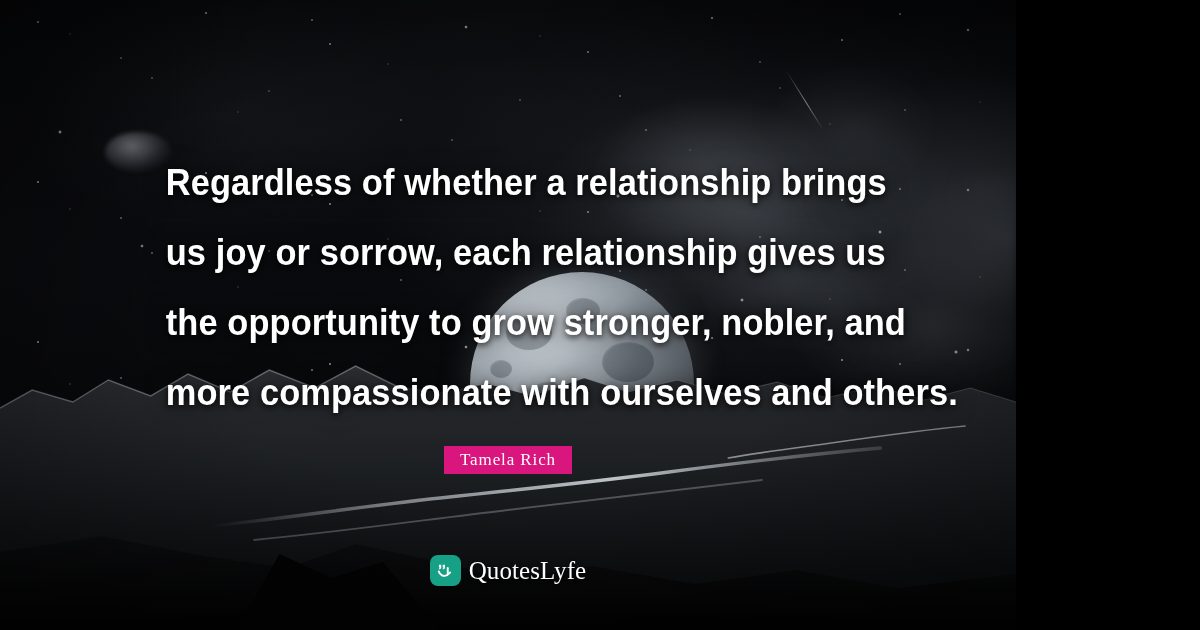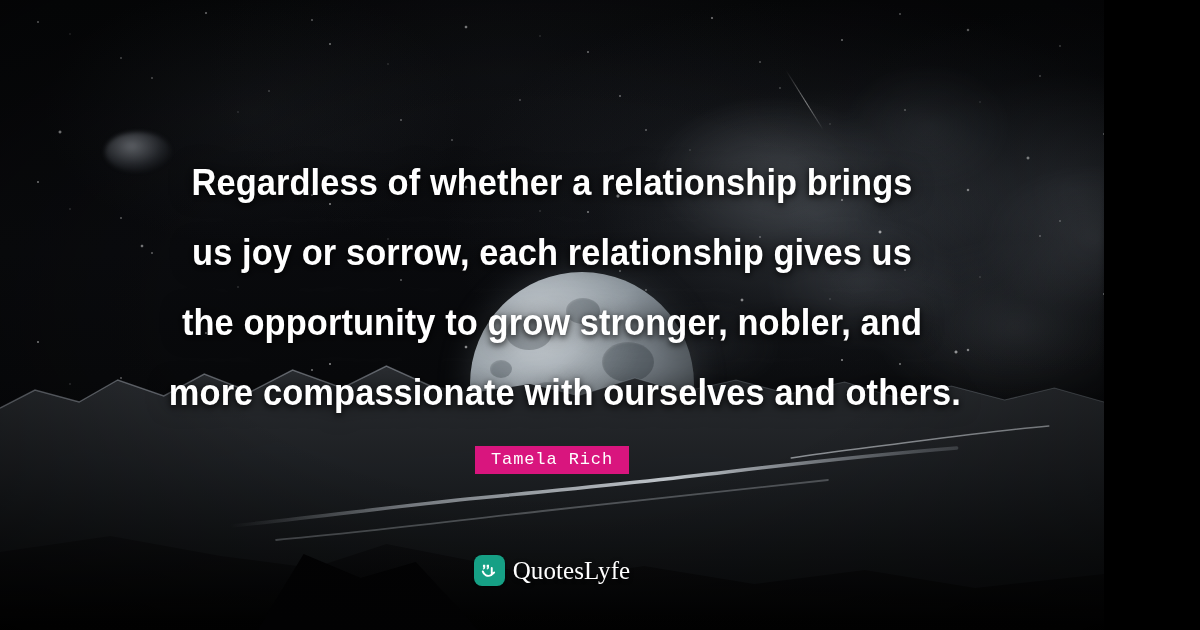--- a/index.html
+++ b/index.html
@@ -2,21 +2,21 @@
 <html><head>
 <meta charset="utf-8">
 <style>
   html, body {
     margin: 0;
     padding: 0;
     background: #000;
   }
   #stage {
     position: relative;
-    width: 1104px;
+    width: 1016px;
     height: 630px;
     overflow: hidden;
     background: #4c1d95;
     font-family: "Liberation Sans", sans-serif;
   }
 
   
   .bg-base {
     position: absolute;
     inset: 0;
@@ -183,21 +183,21 @@
   .author-wrap {
     position: absolute;
     left: 0; right: 0;
     top: 446px;
     text-align: center;
   }
   .author-badge {
     display: inline-block;
     background: #d9157e;
     color: #ffffff;
-    font-family: Liberation Mono, monospace;
+    font-family: Liberation Serif, serif;
     font-size: 17px;
     font-weight: 400;
     letter-spacing: .9px;
     padding: 4px 16px 5px 16px;
     line-height: 19px;
   }
 
   
   .brand {
     position: absolute;

